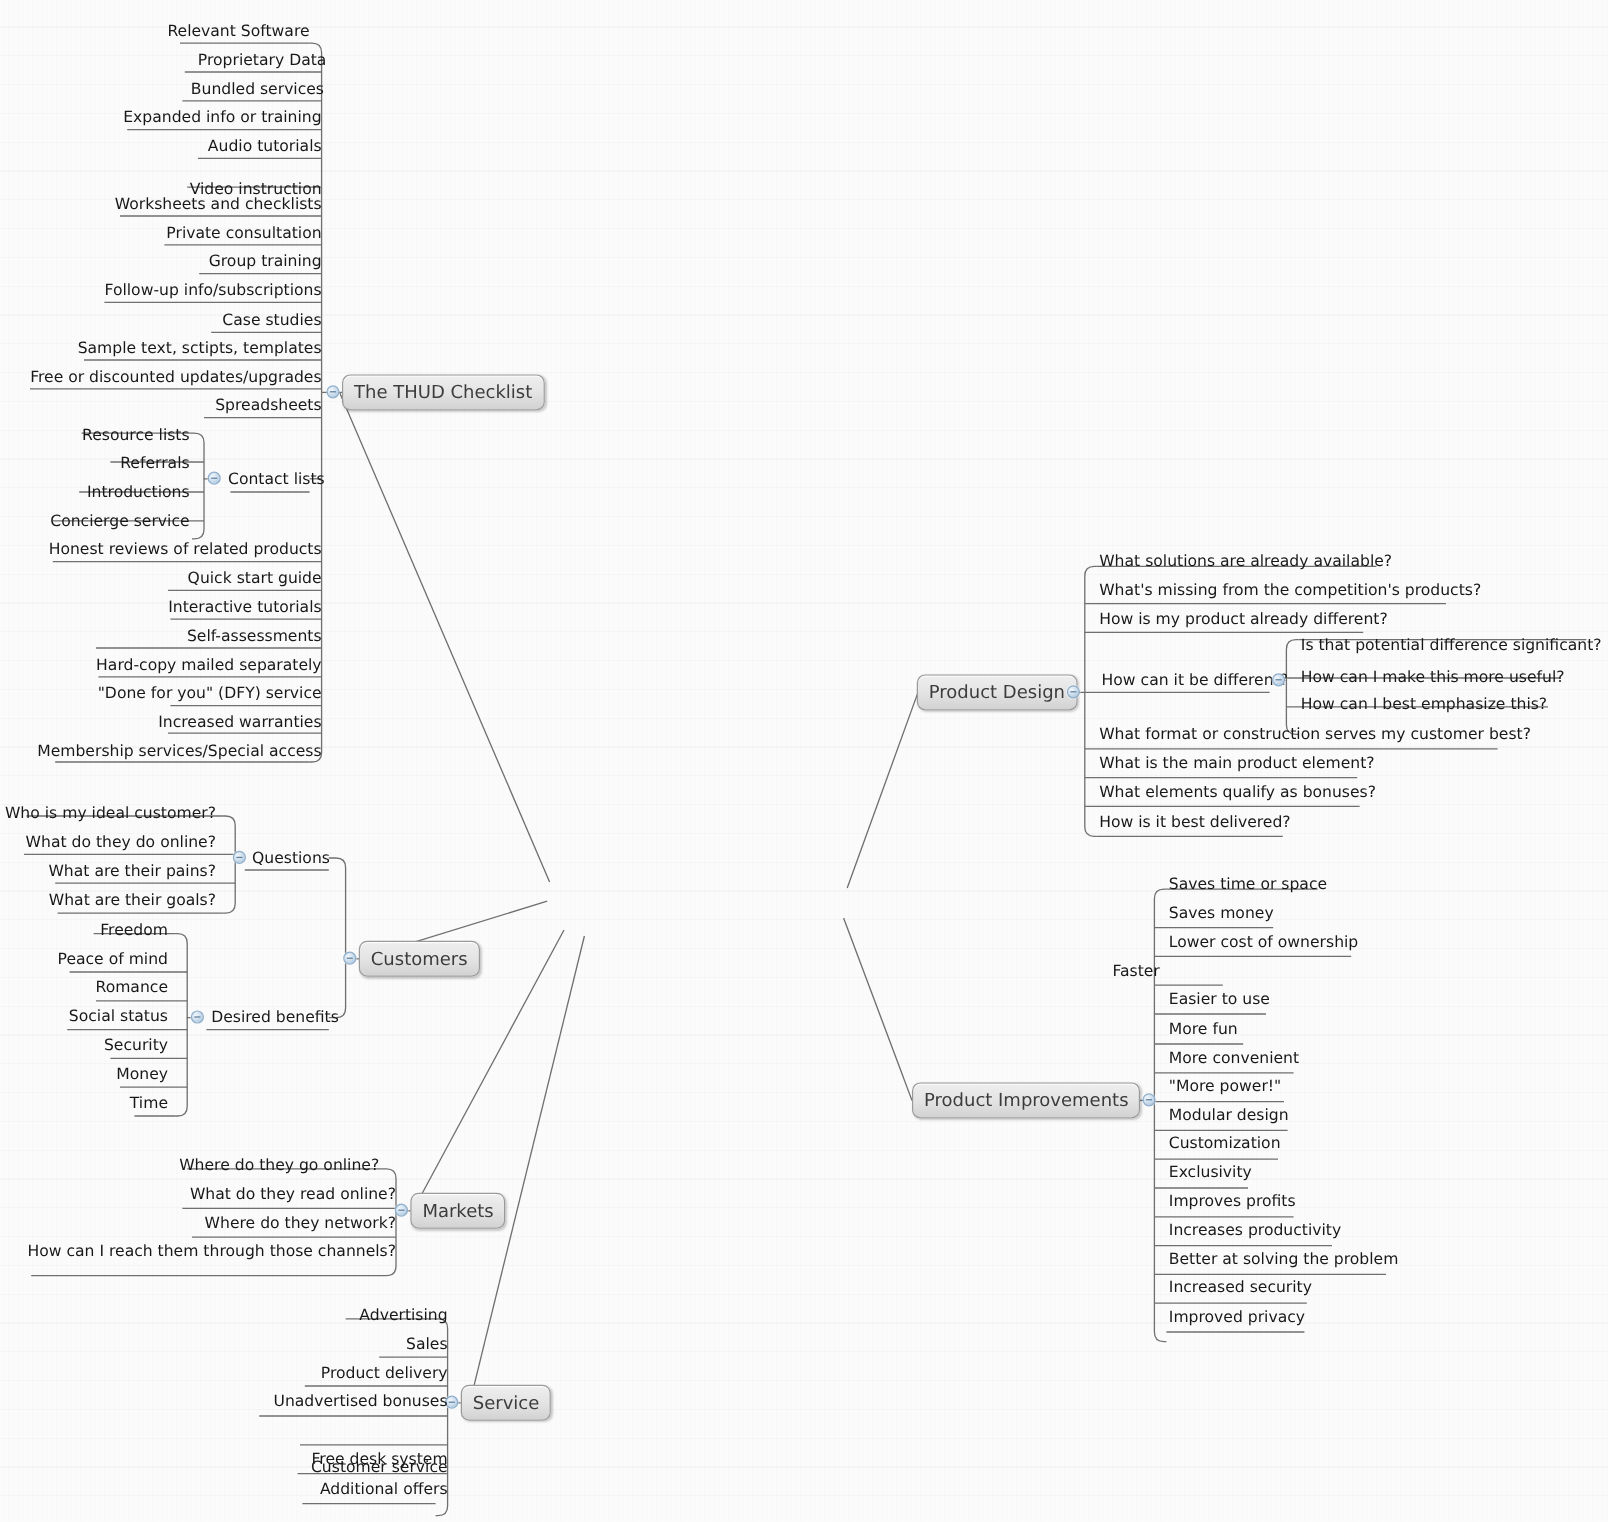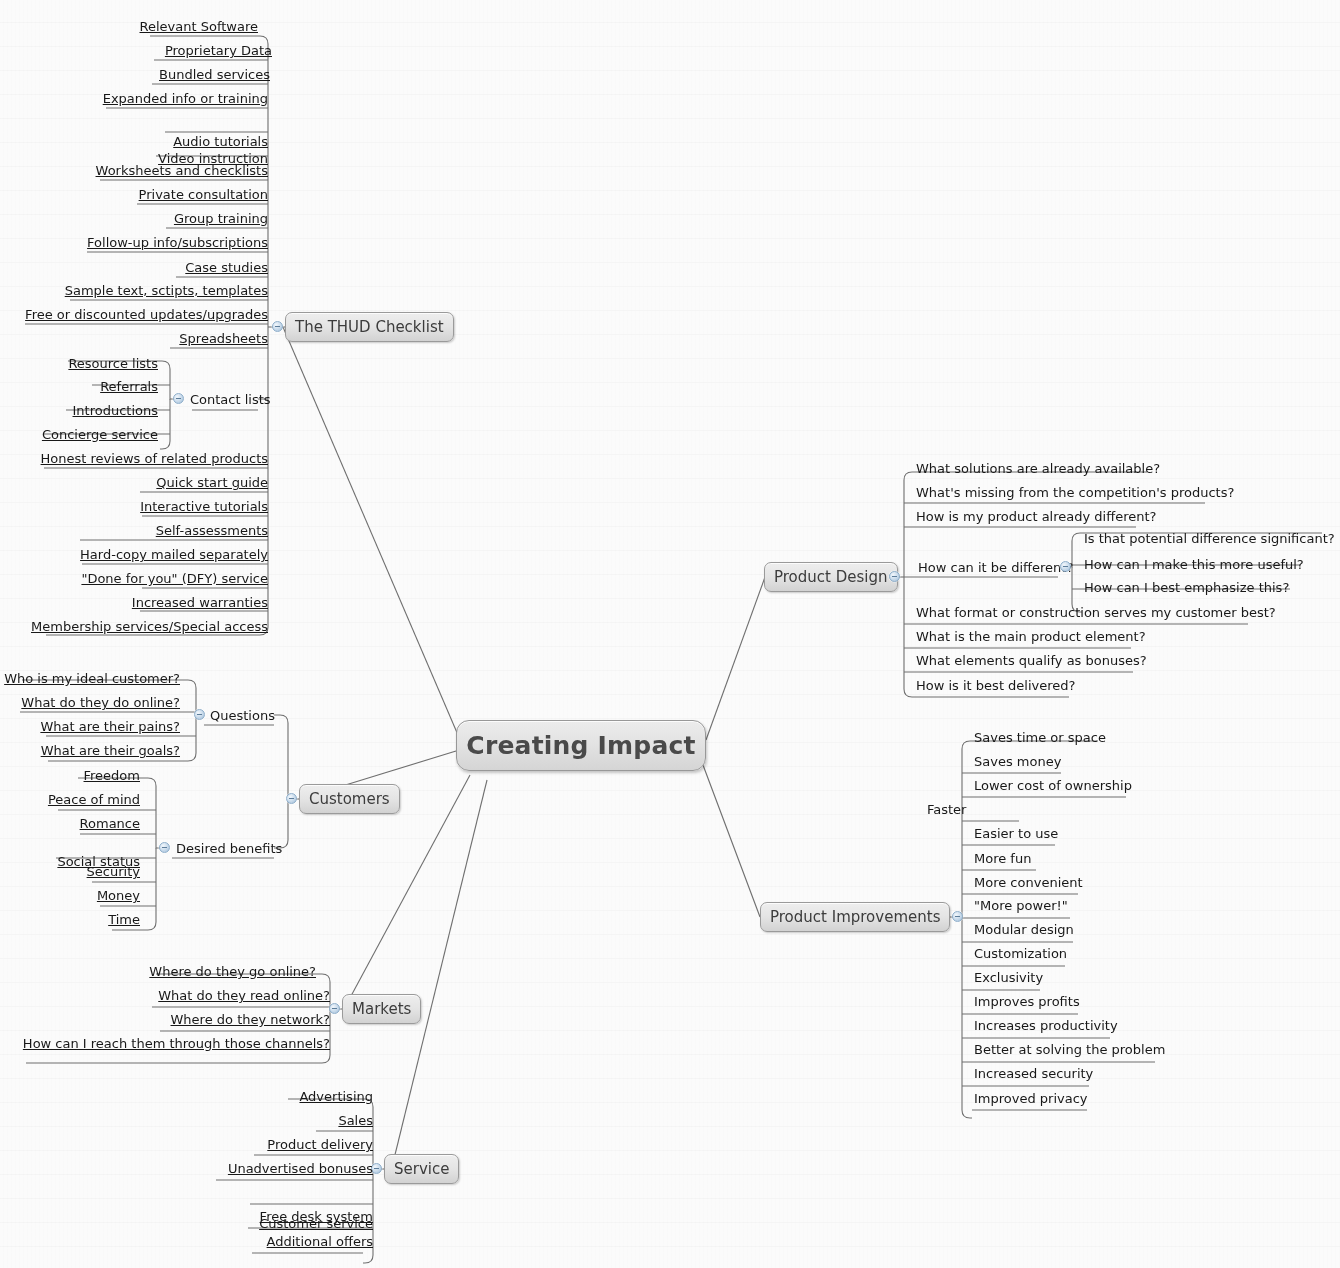--- a/index.html
+++ b/index.html
@@ -61,21 +61,21 @@
 
   
   .leaf {
     position: absolute;
     font-size: 13px;
     color: #181818;
     white-space: nowrap;
     line-height: 16px;
   }
   .leaf.right { text-align: left; }
-  .leaf.left  { text-align: right; text-decoration: underline; }
+  .leaf.left  { text-align: right; }
 
   .sublabel {
     position: absolute;
     font-size: 13px;
     color: #181818;
     white-space: nowrap;
     line-height: 16px;
   }
 
   
@@ -229,23 +229,20 @@
       <path d="M 962 966 L 1065 966"></path>
       <path d="M 962 990 L 1040 990"></path>
       <path d="M 962 1014 L 1078 1014"></path>
       <path d="M 962 1038 L 1110 1038"></path>
       <path d="M 962 1062 L 1155 1062"></path>
       <path d="M 962 1086 L 1089 1086"></path>
       <path d="M 972 1110 L 1087 1110"></path>
     </g>
   </svg>
 
-  <div class="root-node" style="left:456px; top:720px; width:250px; height:51px;">
-    <span>Creating Impact</span>
-  </div>
 
   <div class="branch-node" style="left:285px; top:312px;">
     <span>The THUD Checklist</span>
   </div>
   <div class="collapse-dot" style="left:272px; top:321px;"></div>
 
   <div class="branch-node" style="left:299px; top:784px;">
     <span>Customers</span>
   </div>
   <div class="collapse-dot" style="left:286px; top:793px;"></div>
@@ -267,21 +264,21 @@
 
   <div class="branch-node" style="left:760px; top:902px;">
     <span>Product Improvements</span>
   </div>
   <div class="collapse-dot" style="left:952px; top:911px;"></div>
 
   <div class="leaf left" style="right:1082px; top:19px;">Relevant Software</div>
   <div class="leaf left" style="right:1068px; top:43px;">Proprietary Data</div>
   <div class="leaf left" style="right:1070px; top:67px;">Bundled services</div>
   <div class="leaf left" style="right:1072px; top:91px;">Expanded info or training</div>
-  <div class="leaf left" style="right:1072px; top:115px;margin-top:19px;">Audio tutorials</div>
+  <div class="leaf left" style="right:1072px; top:115px;">Audio tutorials</div>
   <div class="leaf left" style="right:1072px; top:151px;">Video instruction</div>
   <div class="leaf left" style="right:1072px; top:163px;">Worksheets and checklists</div>
   <div class="leaf left" style="right:1072px; top:187px;">Private consultation</div>
   <div class="leaf left" style="right:1072px; top:211px;">Group training</div>
   <div class="leaf left" style="right:1072px; top:235px;">Follow-up info/subscriptions</div>
   <div class="leaf left" style="right:1072px; top:260px;">Case studies</div>
   <div class="leaf left" style="right:1072px; top:283px;">Sample text, sctipts, templates</div>
   <div class="leaf left" style="right:1072px; top:307px;">Free or discounted updates/upgrades</div>
   <div class="leaf left" style="right:1072px; top:331px;">Spreadsheets</div>
 
@@ -306,21 +303,21 @@
   <div class="leaf left" style="right:1160px; top:671px;">Who is my ideal customer?</div>
   <div class="leaf left" style="right:1160px; top:695px;">What do they do online?</div>
   <div class="leaf left" style="right:1160px; top:719px;">What are their pains?</div>
   <div class="leaf left" style="right:1160px; top:743px;">What are their goals?</div>
 
   <div class="sublabel" style="left:176px; top:841px;">Desired benefits</div>
   <div class="collapse-dot" style="left:159px; top:842px;"></div>
   <div class="leaf left" style="right:1200px; top:768px;">Freedom</div>
   <div class="leaf left" style="right:1200px; top:792px;">Peace of mind</div>
   <div class="leaf left" style="right:1200px; top:816px;">Romance</div>
-  <div class="leaf left" style="right:1200px; top:840px;margin-top:14px;">Social status</div>
+  <div class="leaf left" style="right:1200px; top:840px;">Social status</div>
   <div class="leaf left" style="right:1200px; top:864px;">Security</div>
   <div class="leaf left" style="right:1200px; top:888px;">Money</div>
   <div class="leaf left" style="right:1200px; top:912px;">Time</div>
 
   <div class="leaf left" style="right:1024px; top:964px;">Where do they go online?</div>
   <div class="leaf left" style="right:1010px; top:988px;">What do they read online?</div>
   <div class="leaf left" style="right:1010px; top:1012px;">Where do they network?</div>
   <div class="leaf left" style="right:1010px; top:1036px;">How can I reach them through those channels?</div>
 
   <div class="leaf left" style="right:967px; top:1089px;">Advertising</div>

